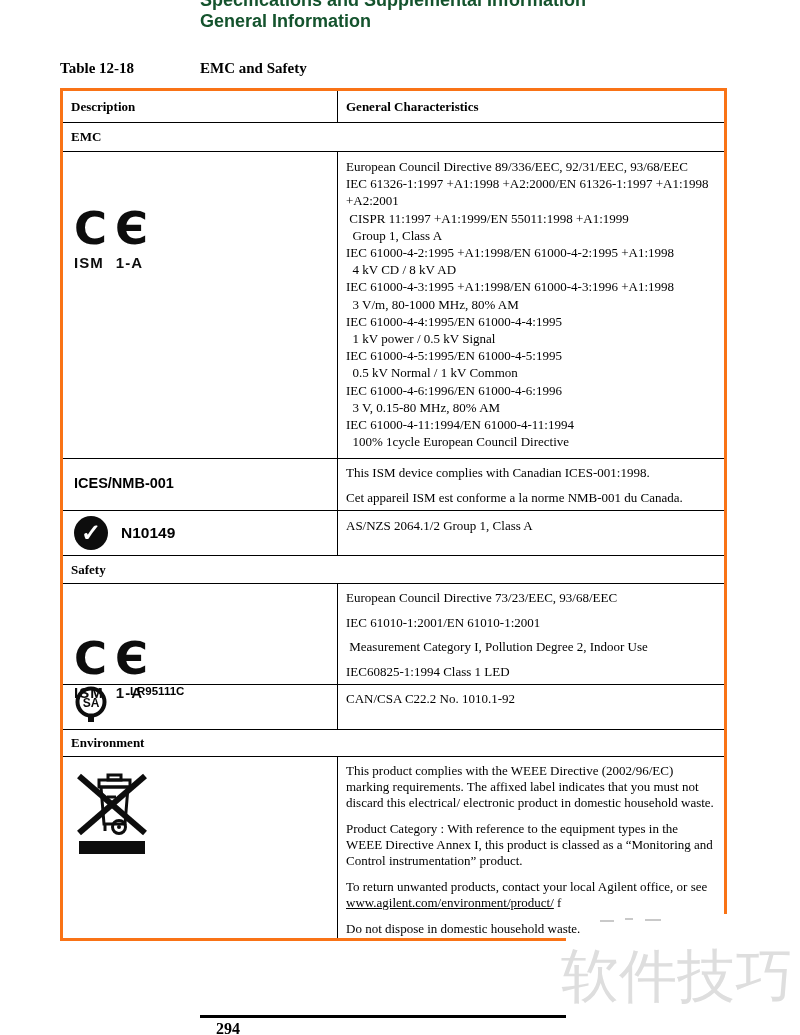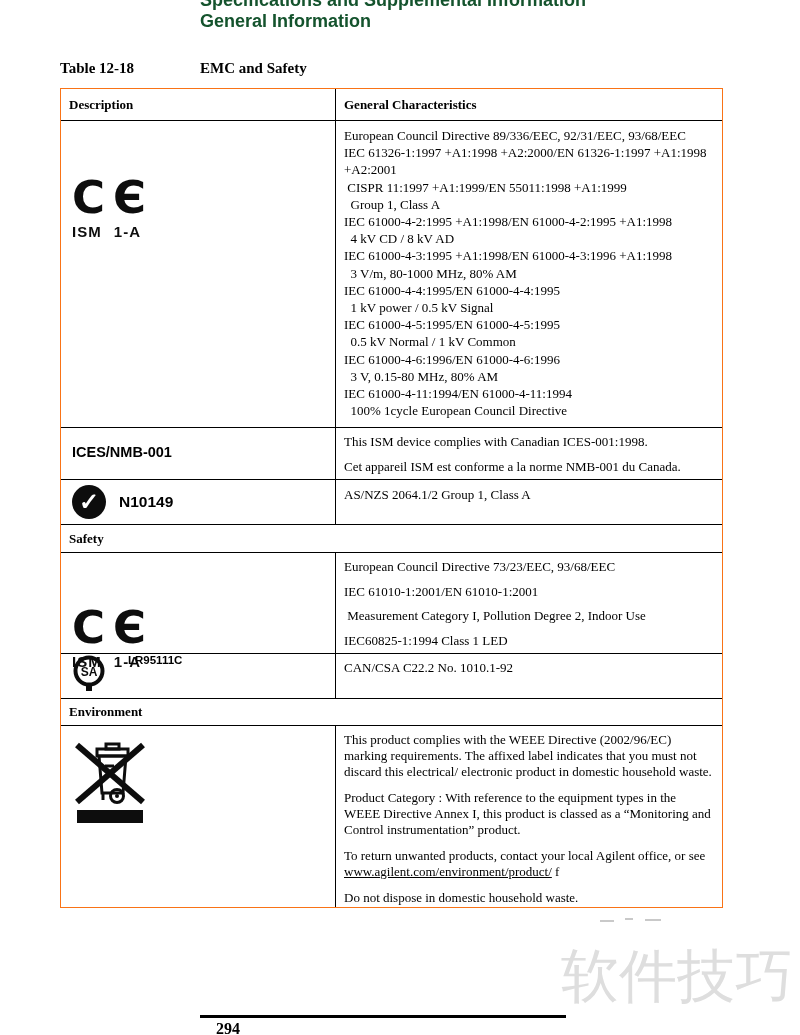--- a/index.html
+++ b/index.html
@@ -11,21 +11,21 @@
          font-weight:bold;font-size:18px;color:#14532d;white-space:nowrap;}
   #crumb1{top:-10px;}
   #crumb2{top:11px;}
 
   
   .ttl{position:absolute;top:60px;font-weight:bold;font-size:15px;white-space:nowrap;}
   #ttl-label{left:60px;}
   #ttl-name{left:200px;}
 
   
-  #tbl{position:absolute;left:60px;top:88px;width:661px;border:1px solid #f97316;box-sizing:content-box;}
+  #tbl{position:absolute;left:60px;top:88px;width:661px;border:3px solid #f97316;box-sizing:content-box;}
   .row{display:flex;border-top:1px solid #000;box-sizing:border-box;}
   .row.first{border-top:none;}
   .cl{width:275px;border-right:1px solid #000;box-sizing:border-box;flex:none;position:relative;}
   .cr{flex:1;box-sizing:border-box;position:relative;}
   .hcell{display:flex;align-items:center;padding-left:8px;font-weight:bold;font-size:13px;}
   .sect{display:flex;align-items:center;padding-left:8px;font-weight:bold;font-size:13px;}
 
   .emc-text{padding:6px 4px 0 8px;white-space:pre-wrap;font-size:13px;line-height:17.2px;}
 
   .ce-block{padding:12px 0 0 11px;}
@@ -80,20 +80,21 @@
   <div id="ttl-label" class="ttl">Table 12-18</div>
   <div id="ttl-name" class="ttl">EMC and Safety</div>
 
   <div id="tbl">
 
     <div class="row first" style="height:31px;">
       <div class="cl hcell">Description</div>
       <div class="cr hcell">General Characteristics</div>
     </div>
 
+    <div class="row sect" style="height:29px;">EMC</div>
 
     <div class="row" style="height:307px;">
       <div class="cl">
         <div class="ce-block">
           <div class="ce-mark"><span>C</span><span>Є</span></div>
           <div class="ism">ISM 1-A</div>
         </div>
       </div>
       <div class="cr">
         <div class="emc-text">European Council Directive 89/336/EEC, 92/31/EEC, 93/68/EEC

